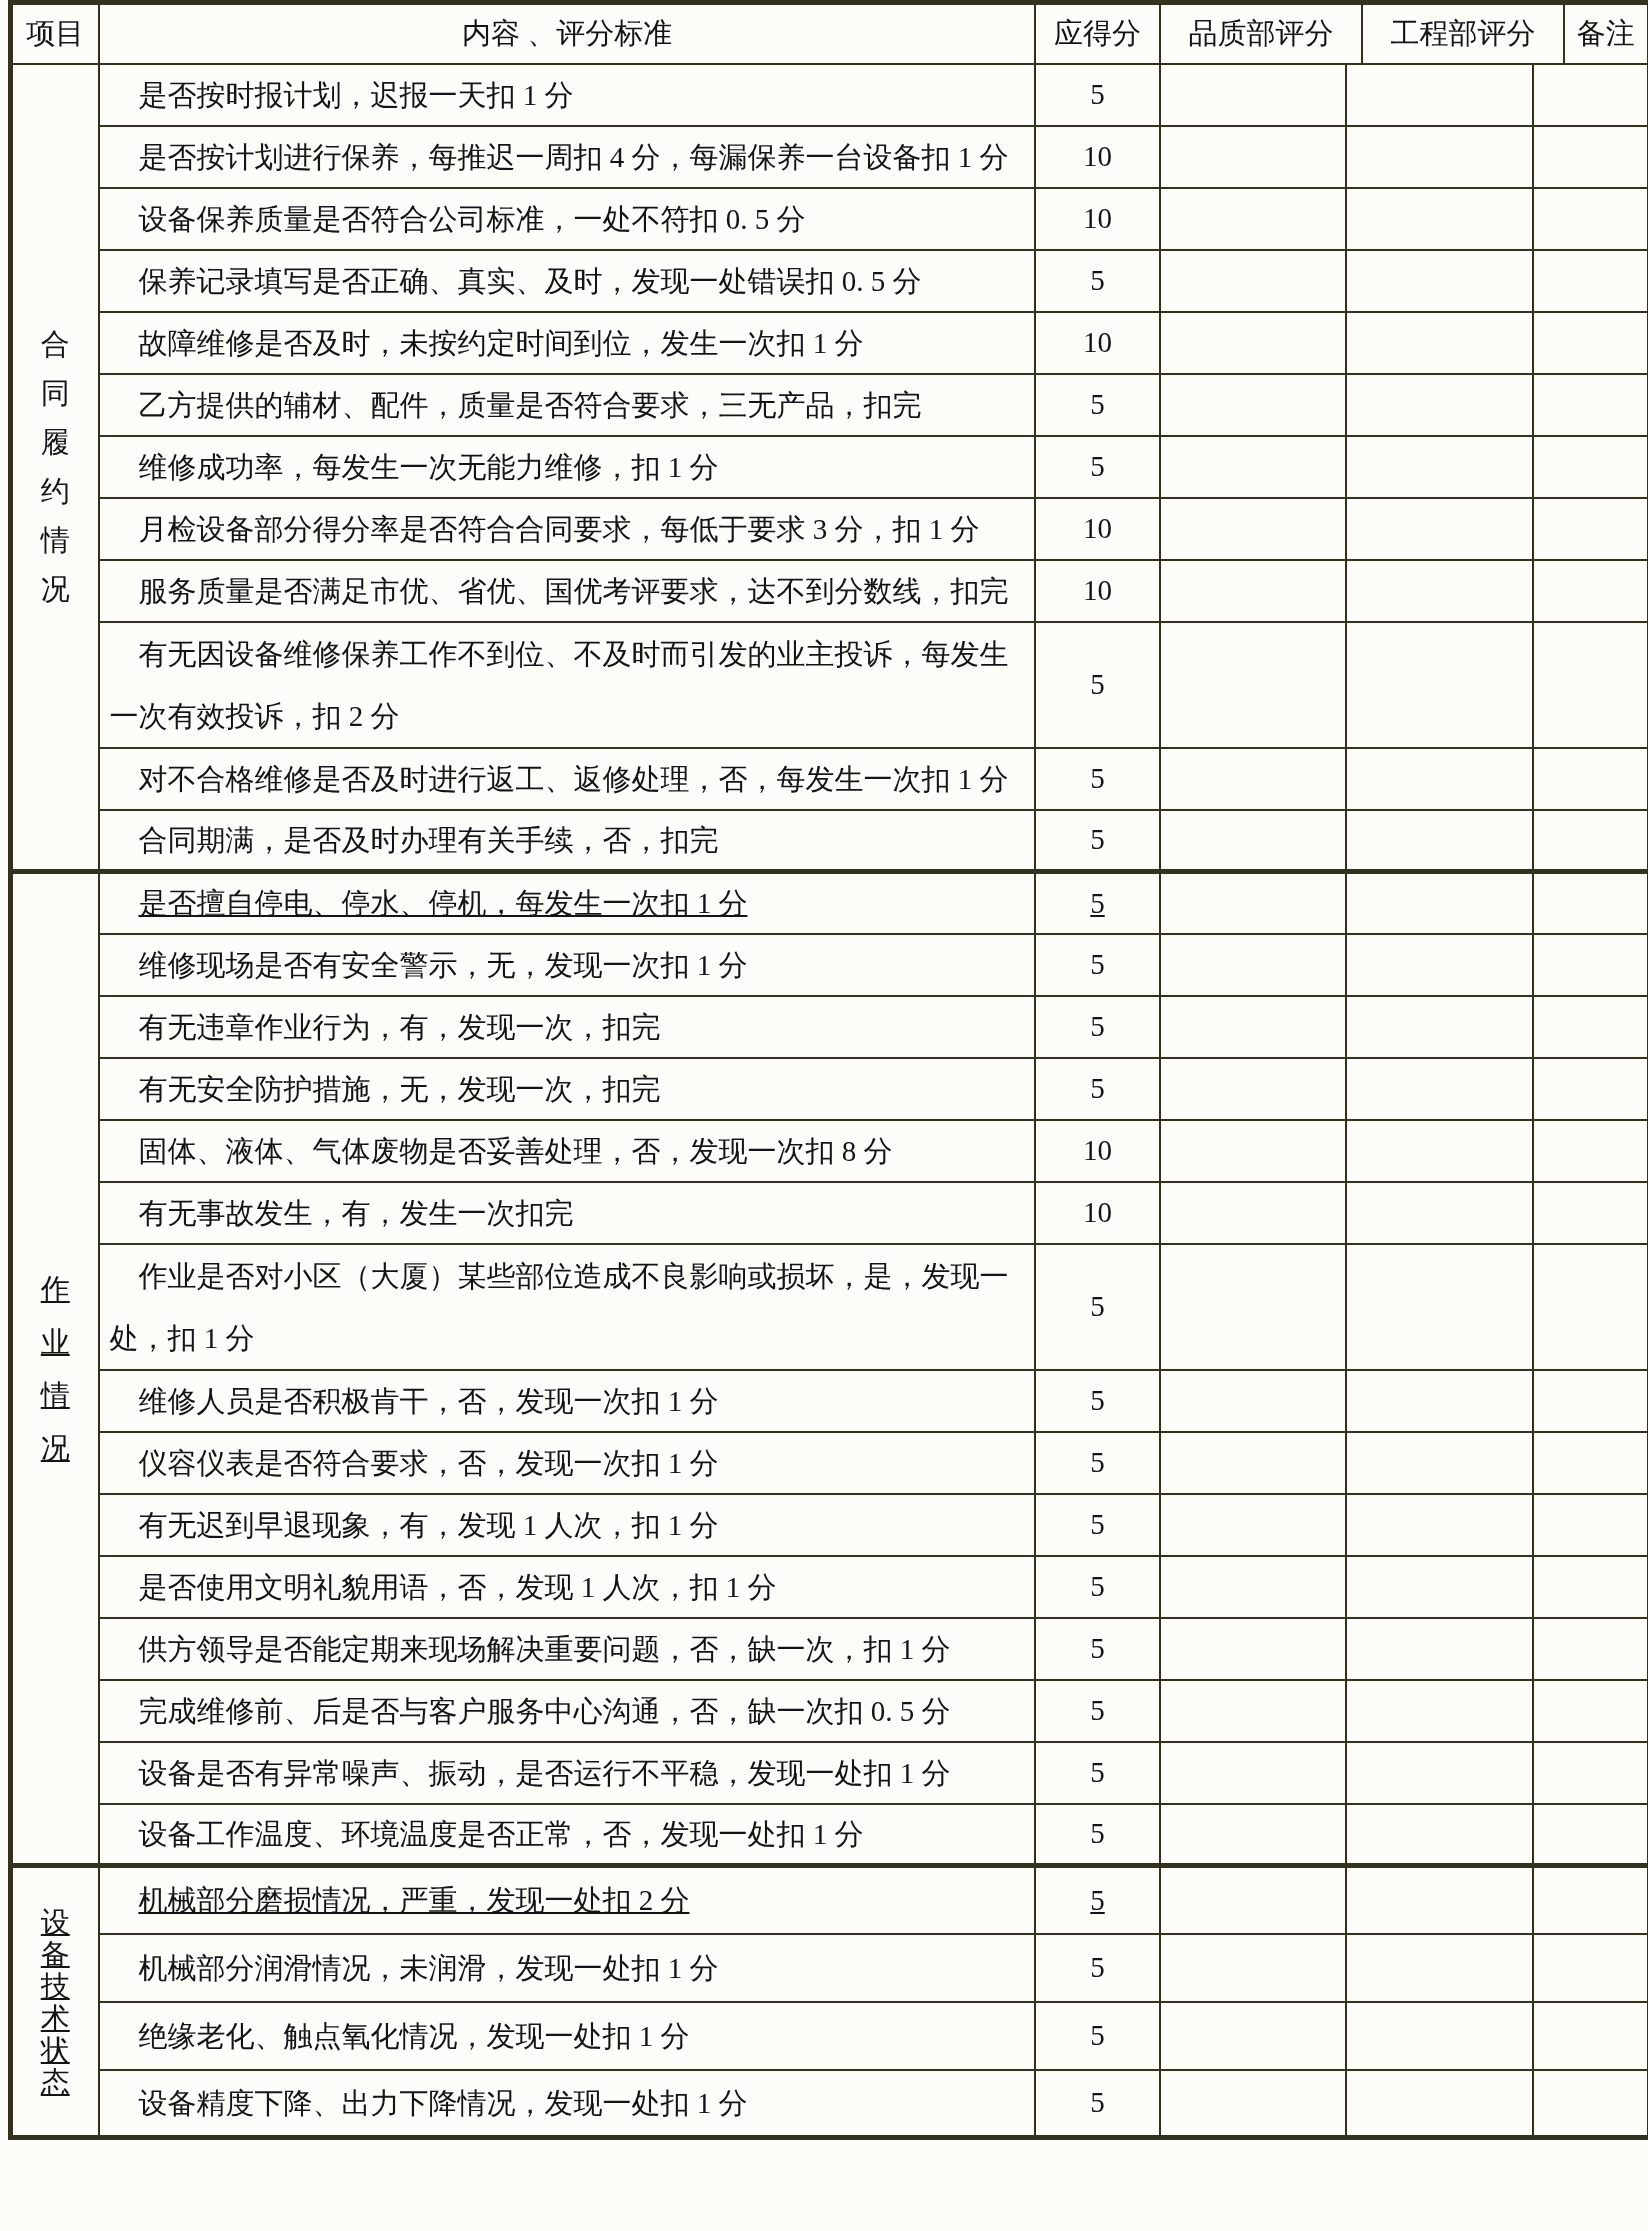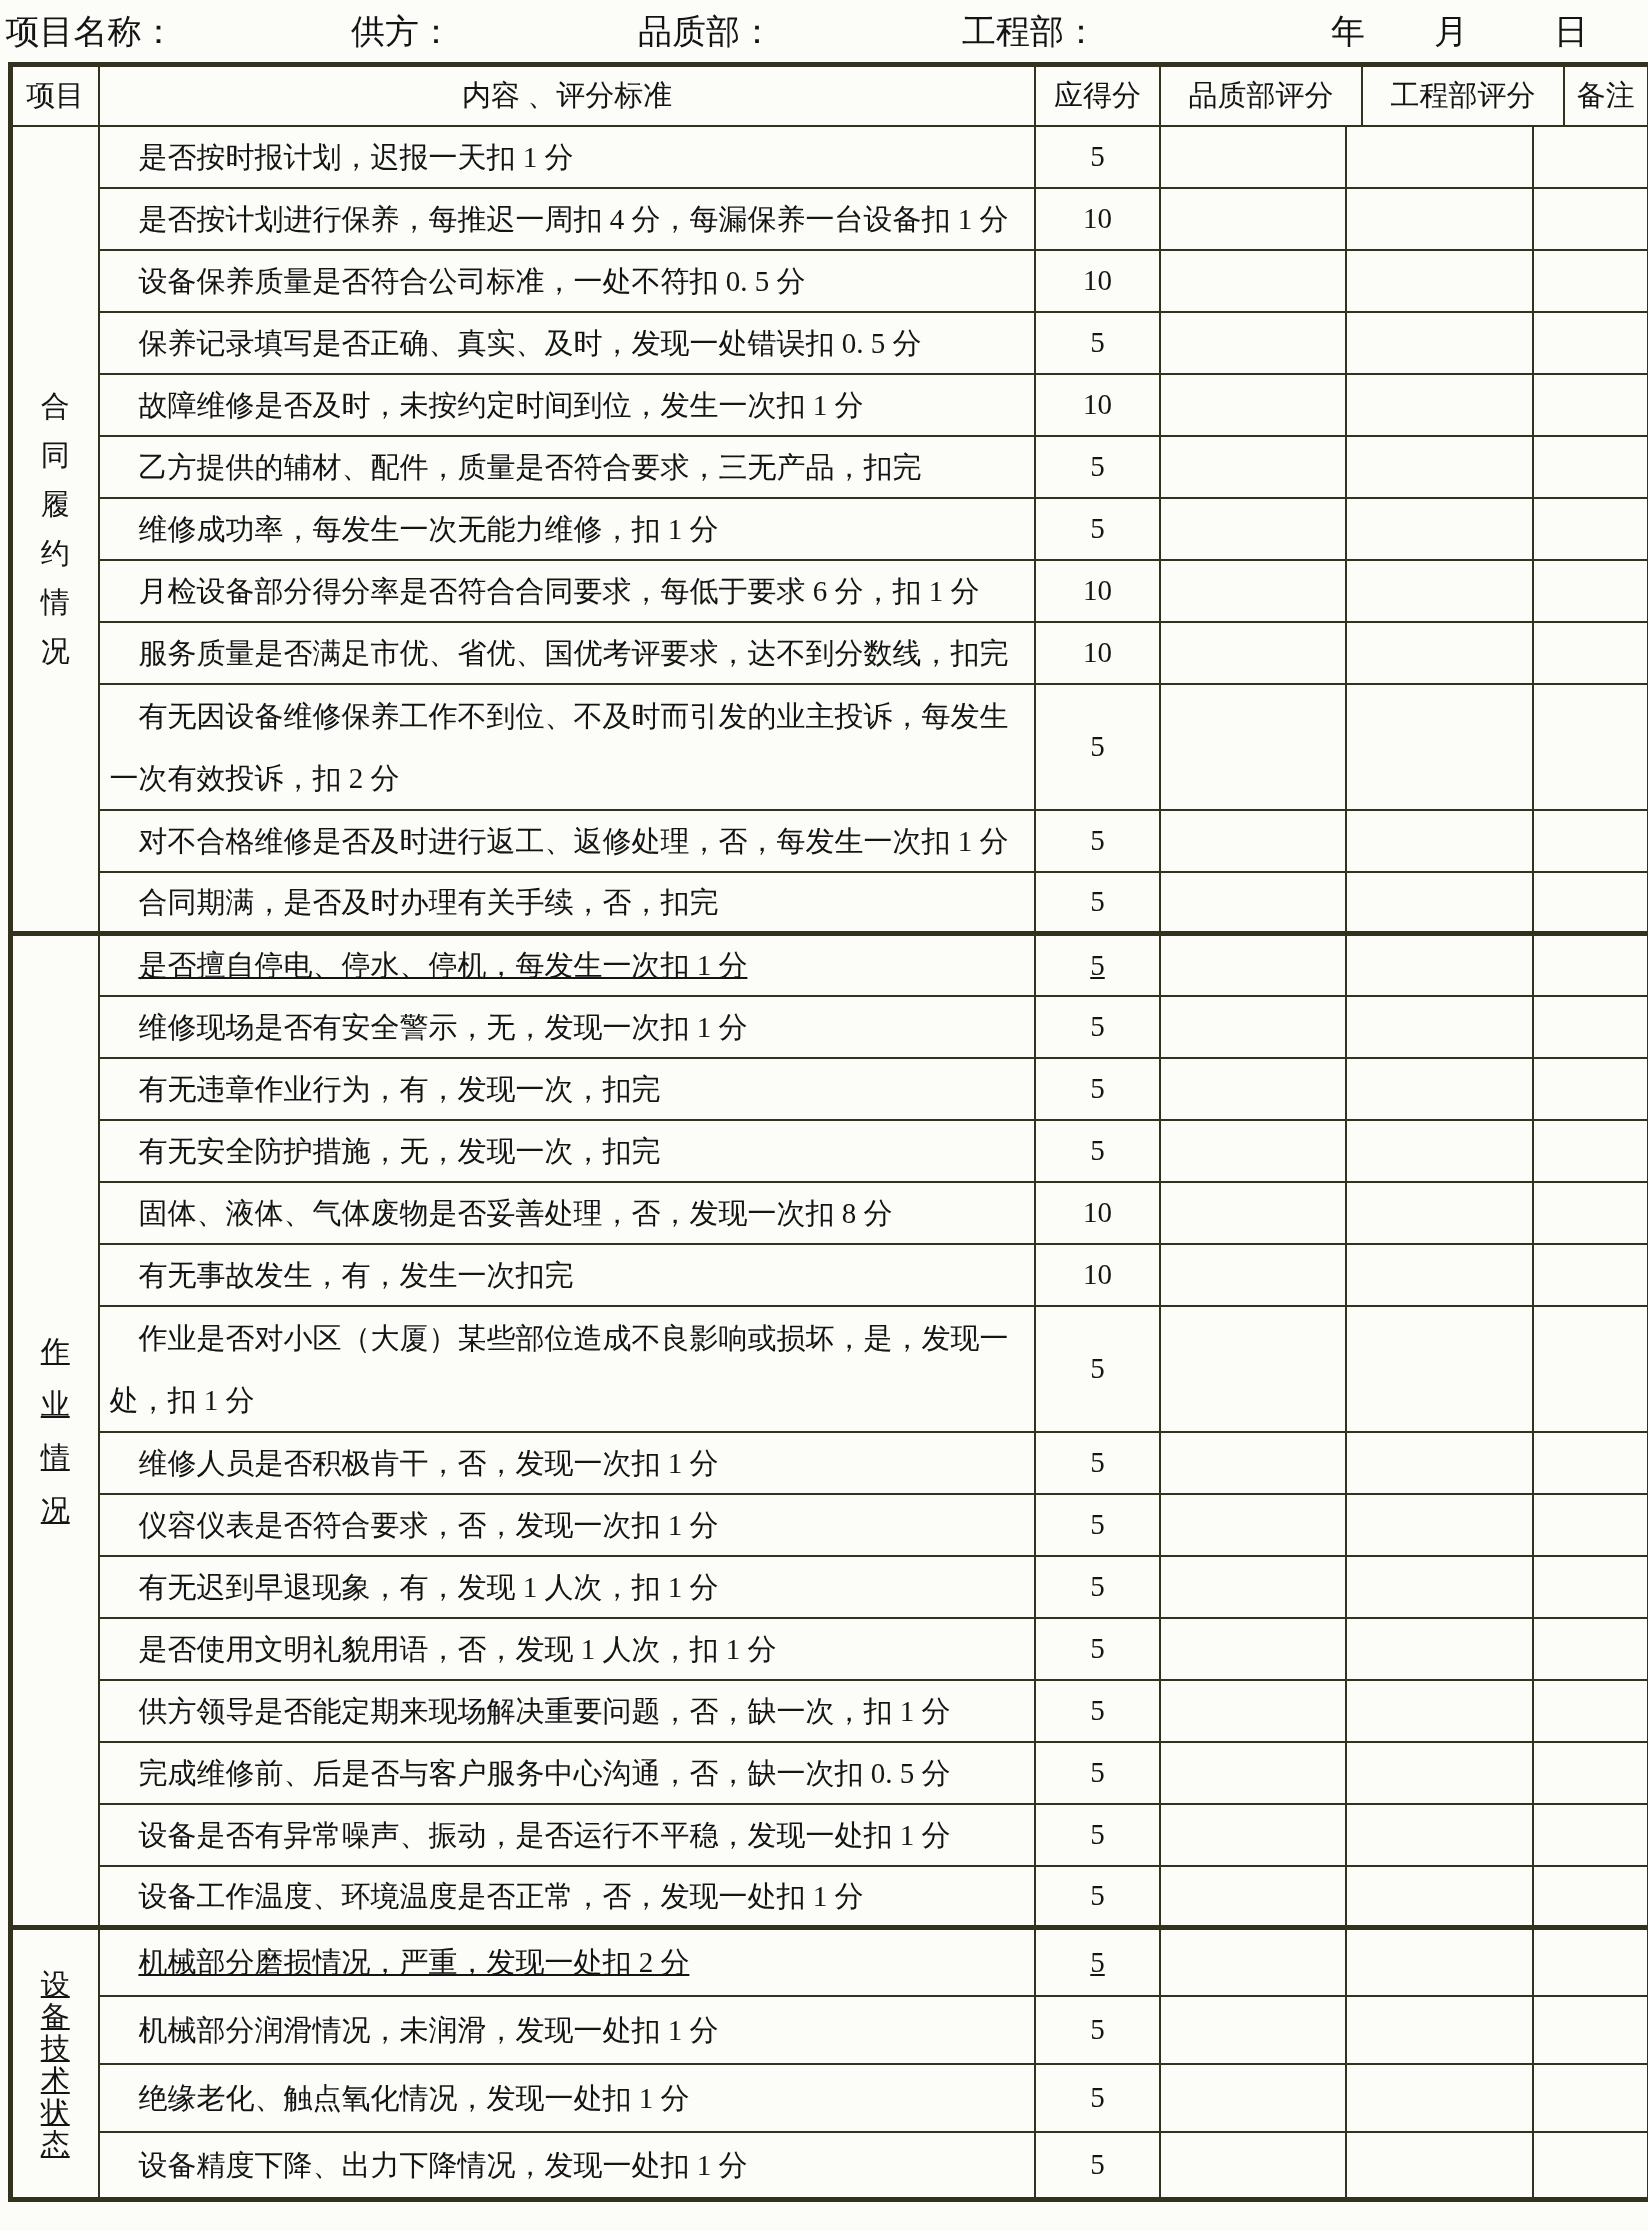--- a/index.html
+++ b/index.html
@@ -78,29 +78,20 @@
   }
   .v1 { line-height: 49px; }
   .v2 { line-height: 53px; }
   .v3 { line-height: 32px; }
 </style>
 </head>
 <body>
 
 <div class="page">
 
-  <div class="doc-title">
-    <span class="t-project">项目名称：</span>
-    <span class="t-supplier">供方：</span>
-    <span class="t-quality">品质部：</span>
-    <span class="t-eng">工程部：</span>
-    <span class="t-year">年</span>
-    <span class="t-month">月</span>
-    <span class="t-day">日</span>
-  </div>
 
   <table class="tbl head-tbl">
     <colgroup>
       <col style="width:89px">
         <col style="width:936px">
         <col style="width:125px">
       <col style="width:202px">
         <col style="width:202px">
         <col style="width:85px">
     </colgroup>
@@ -173,21 +164,21 @@
       <td></td>
     </tr>
     <tr>
       <td class="criteria">维修成功率，每发生一次无能力维修，扣 1 分</td>
       <td>5</td>
       <td></td>
       <td></td>
       <td></td>
     </tr>
     <tr>
-      <td class="criteria">月检设备部分得分率是否符合合同要求，每低于要求 6 分，扣 1 分</td>
+      <td class="criteria">月检设备部分得分率是否符合合同要求，每低于要求 3 分，扣 1 分</td>
       <td>10</td>
       <td></td>
       <td></td>
       <td></td>
     </tr>
     <tr>
       <td class="criteria">服务质量是否满足市优、省优、国优考评要求，达不到分数线，扣完</td>
       <td>10</td>
       <td></td>
       <td></td>

